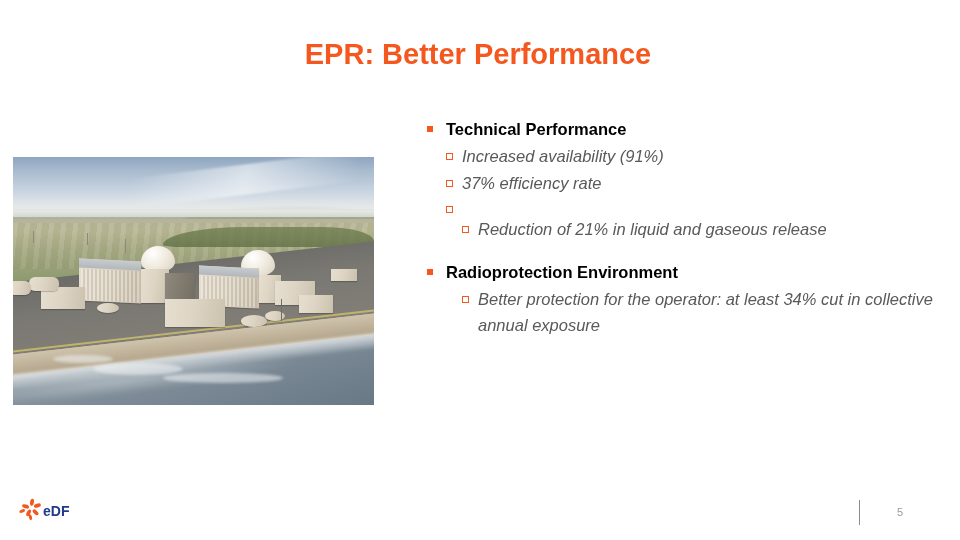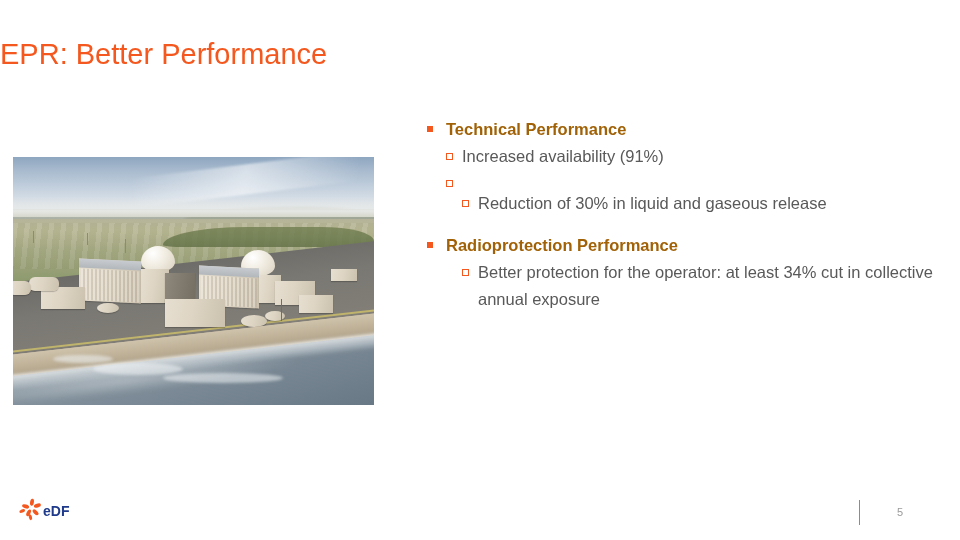--- a/index.html
+++ b/index.html
@@ -20,22 +20,23 @@
     inset: 0;
     background: #ffffff;
   }
 
   
   #slide-title {
     position: absolute;
     left: 0;
     top: 38px;
     width: 956px;
+    text-align: center;
     font-size: 29px;
-    font-weight: normal;
+    font-weight: bold;
     color: #F4581E;
     letter-spacing: 0px;
     white-space: nowrap;
   }
 
   
   #photo {
     position: absolute;
     left: 13px;
     top: 157px;
@@ -182,21 +183,21 @@
   #content {
     position: absolute;
     left: 424px;
     top: 118px;
     width: 520px;
   }
   .group { margin-bottom: 2px; }
   .l1 {
     position: relative;
     padding-left: 22px;
-    color: #a16207;
+    color: #000000;
     font-size: 16.5px;
     font-weight: bold;
     line-height: 22px;
     margin-bottom: 3px;
   }
   .l1 .sqr {
     position: absolute;
     left: 3px;
     top: 8px;
     width: 6px;
@@ -219,21 +220,21 @@
     background: transparent;
   }
   .indent-a { padding-left: 38px; }
   .indent-a .sqr-open { left: 22px; }
   .group-2 .l2, .group-3 .l2 { padding-left: 38px; }
   .group-2 .l2 .sqr-open, .group-3 .l2 .sqr-open { left: 22px; }
 
   .g1-wrap { padding-left: 0px; }
   .g2-wrap, .g3-wrap { padding-left: 16px; }
 
-  .l2 .txt { display: inline-block; }
+  .l2 .txt { display: inline-block; font-style: italic; }
 
   
   #logo {
     position: absolute;
     left: 18px;
     top: 498px;
     width: 66px;
     height: 24px;
   }
   #logo svg { display: block; }
@@ -326,37 +327,38 @@
       <div class="l1">
         <span class="sqr"></span>
         <span>Technical Performance</span>
       </div>
       <div class="l2 indent-a">
         <span class="sqr-open"></span>
         <span class="txt">Increased availability (91%)</span>
       </div>
       <div class="l2 indent-a">
         <span class="sqr-open"></span>
+        <span class="txt">37% efficiency rate</span>
       </div>
       <div class="l2 indent-a">
         <span class="sqr-open"></span>
       </div>
     </div>
 
     <div class="group g2-wrap group-2" style="margin-top:20px; margin-left:0;">
       <div class="l2">
         <span class="sqr-open"></span>
-        <span class="txt">Reduction of 30% in liquid and gaseous release</span>
+        <span class="txt">Reduction of 21% in liquid and gaseous release</span>
       </div>
     </div>
 
     <div class="group g3-wrap group-3" style="margin-top:18px;">
       <div class="l1" style="margin-left:-16px;">
         <span class="sqr"></span>
-        <span>Radioprotection Performance</span>
+        <span>Radioprotection Environment</span>
       </div>
       <div class="l2" style="max-width:470px;">
         <span class="sqr-open"></span>
         <span class="txt">Better protection for the operator: at least 34% cut in collective annual exposure</span>
       </div>
     </div>
 
   </div>
 
   <div id="logo">

